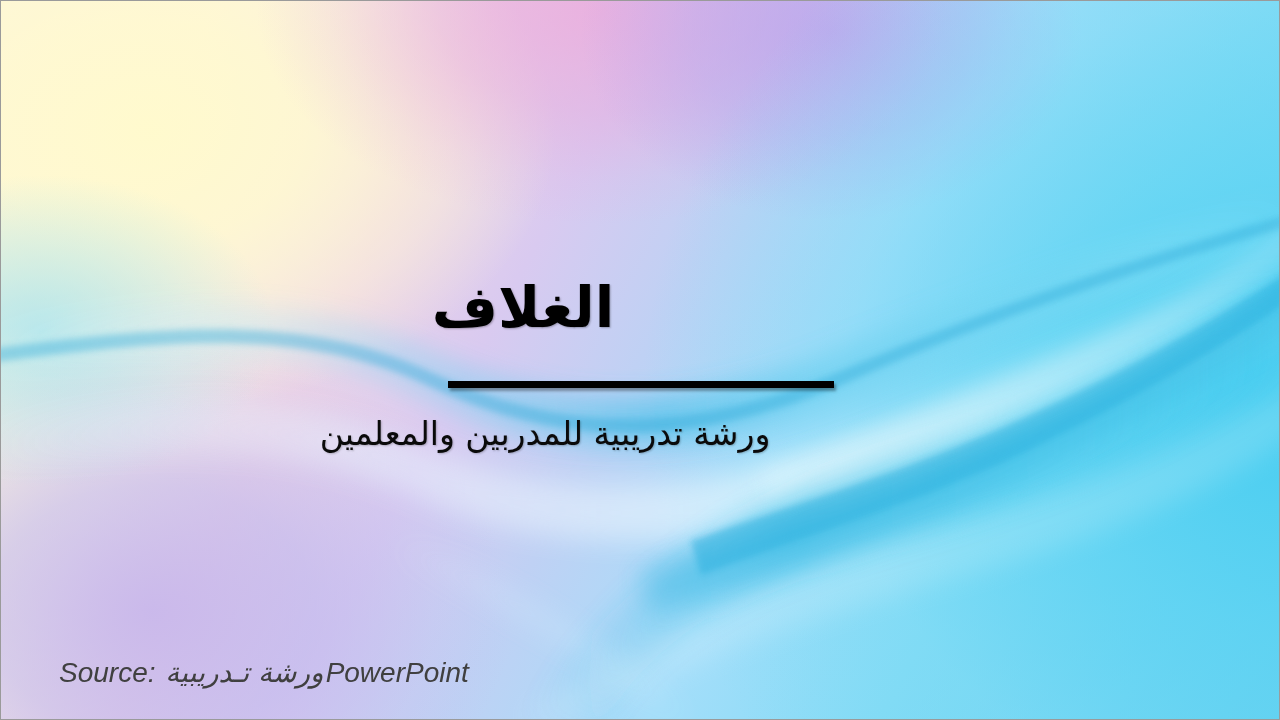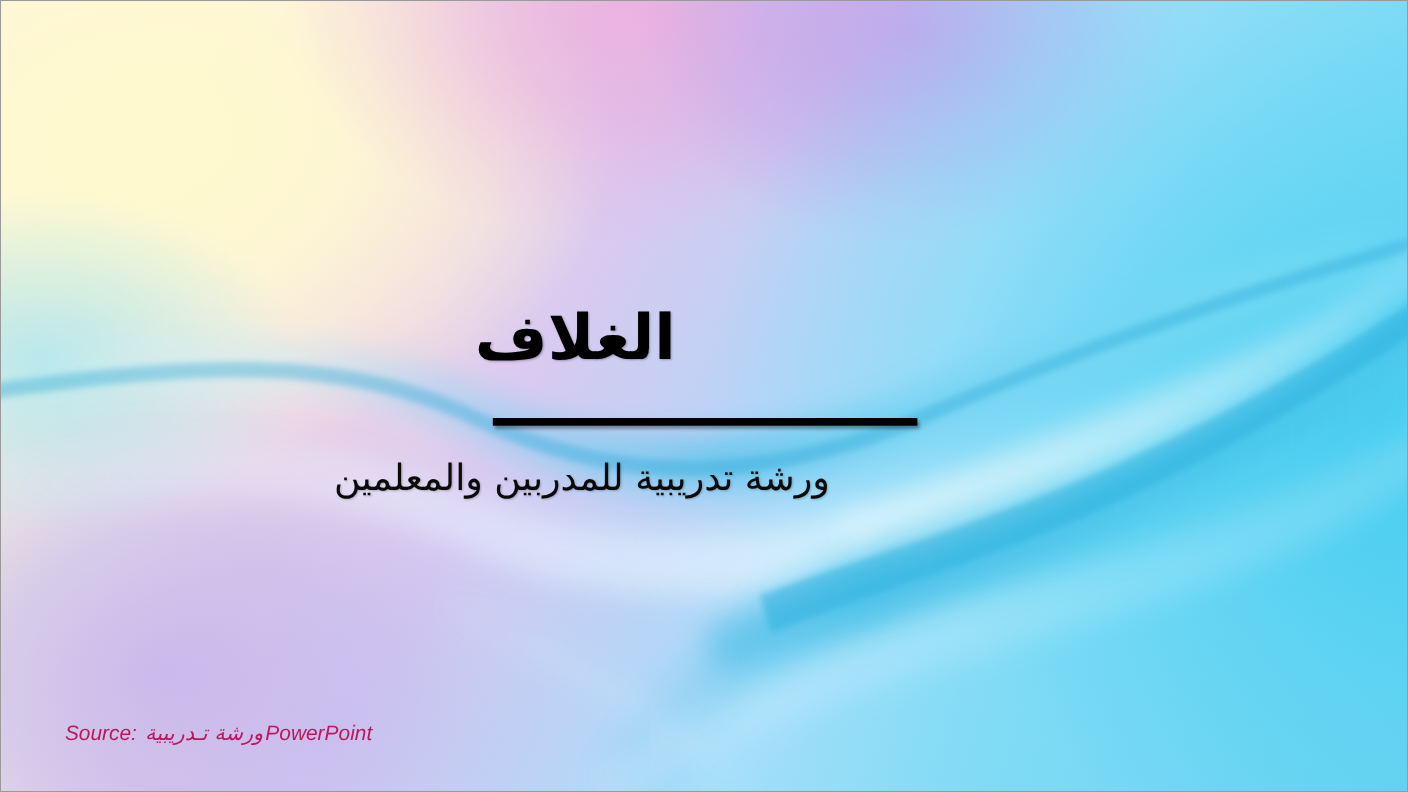--- a/index.html
+++ b/index.html
@@ -140,40 +140,41 @@
     background: #000000;
     box-shadow: 2px 3px 3px rgba(0,0,0,0.35);
   }
   .subtitle-wrap {
     position: absolute;
     left: 0;
     top: 412px;
     width: 1056px;
     text-align: center;
     direction: rtl;
+    padding-left: 16px;
   }
   .slide-subtitle {
     font-family: "DejaVu Sans", "Liberation Sans", sans-serif;
     font-size: 33px;
     font-weight: normal;
     color: #0a0a0a;
     margin: 0;
     line-height: 1.25;
     text-shadow: 1px 1px 2px rgba(0,0,0,0.22);
   }
 
   
   .source-line {
     position: absolute;
     left: 58px;
     top: 655px;
     font-family: "Liberation Sans", sans-serif;
-    font-size: 19px;
+    font-size: 28px;
     font-style: italic;
-    color: #be185d;
+    color: #404040;
     white-space: nowrap;
     direction: ltr;
     unicode-bidi: plaintext;
   }
   .source-label { font-style: italic; }
   .source-ar {
     font-family: "DejaVu Sans", "Liberation Sans", sans-serif;
     font-style: italic;
     direction: rtl;
     unicode-bidi: embed;

